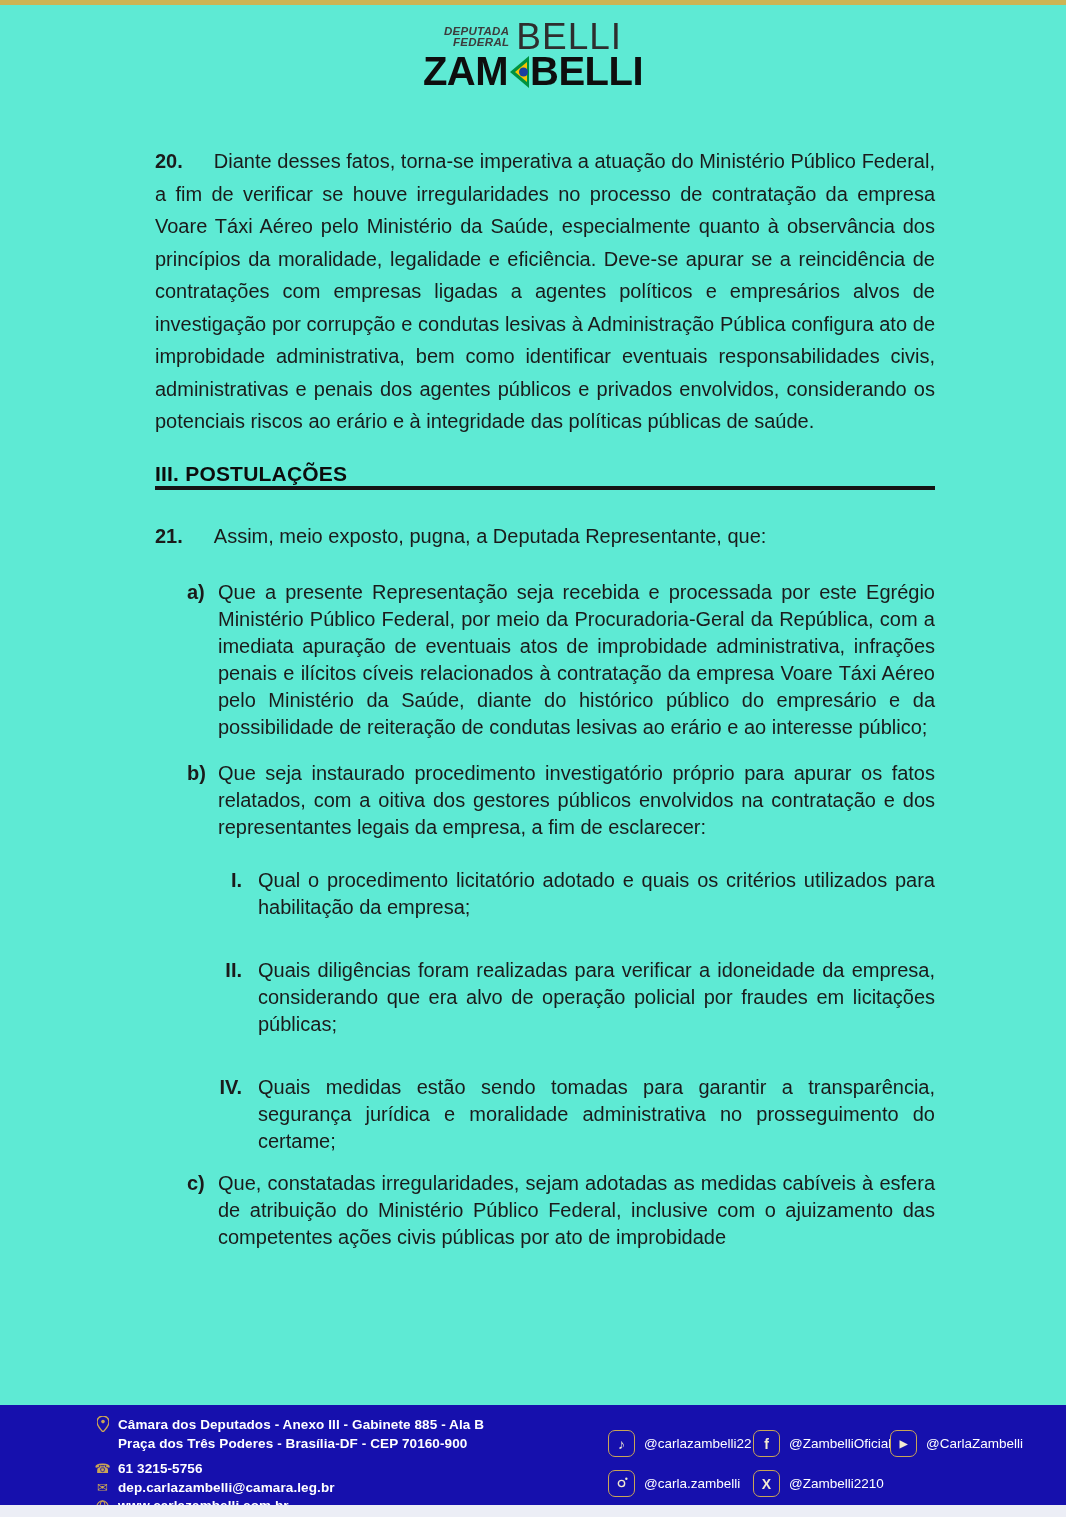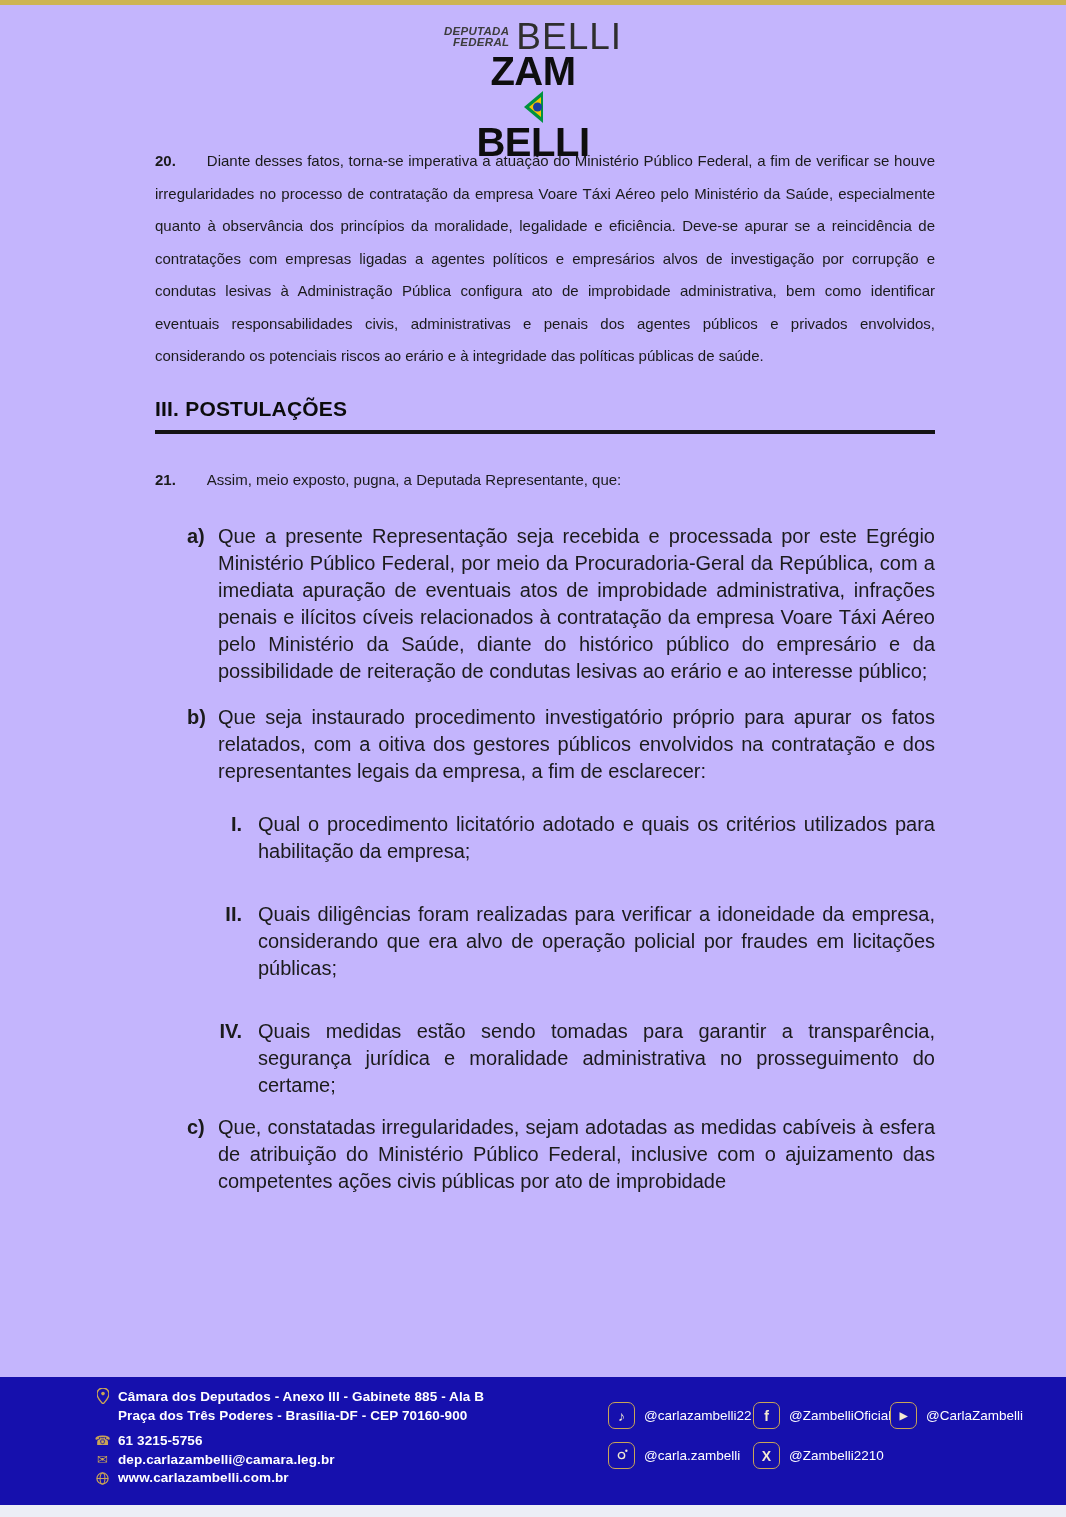--- a/index.html
+++ b/index.html
@@ -1,19 +1,19 @@
 <!DOCTYPE html>
 <html lang="pt-BR"><head>
 <meta charset="utf-8">
 <style>
   html,body{margin:0;padding:0;}
   .page{
     position:relative;
     width:1066px;height:1517px;
-    background:#c4b5fd;
+    background:#5eead4;
     font-family:"Liberation Sans", sans-serif;
     color:#1b1b1b;
     overflow:hidden;
   }
   .goldbar{height:5px;background:#cdb453;}
 
   
   .logo{width:fit-content;margin:16px auto 0;text-align:center;}
   .logo-top{display:flex;align-items:flex-end;justify-content:center;gap:7px;}
   .logo-dep{
@@ -21,32 +21,32 @@
     font-size:11.5px;line-height:11px;color:#3c3c3c;
     letter-spacing:.3px;padding-bottom:4px;
   }
   .logo-carla{
     font-size:37px;font-weight:400;color:#2e2e2e;
     letter-spacing:1px;line-height:31px;
   }
   .logo-zambelli{
     display:flex;align-items:center;justify-content:center;
     font-size:40px;font-weight:800;color:#0e0e0e;
-    letter-spacing:-.5px;line-height:37px;margin-top:1px;flex-direction:column;
+    letter-spacing:-.5px;line-height:37px;margin-top:1px;
   }
   .flagb{display:flex;align-items:center;margin:0 1px;}
   .flagb svg{display:block;}
 
   
   .content{position:absolute;left:155px;right:131px;top:145px;}
-  .para{font-size:15px;line-height:32.5px;text-align:justify;}
+  .para{font-size:20px;line-height:32.5px;text-align:justify;}
   .pnum{font-weight:bold;padding-right:31px;}
   .heading{
     margin-top:24px;font-size:21px;font-weight:bold;color:#0c0c0c;
-    padding-bottom:9px;border-bottom:4px solid #141414;letter-spacing:.2px;
+    border-bottom:4px solid #141414;letter-spacing:.2px;
   }
   .p21{margin-top:30px;}
   .item{
     position:relative;margin-left:63px;
     font-size:20px;line-height:27px;text-align:justify;
   }
   .item>.ilabel{position:absolute;left:-31px;top:0;font-weight:bold;}
   .item-a{margin-top:27px;}
   .item-b{margin-top:19px;}
   .item-c{margin-top:15px;}
@@ -55,21 +55,21 @@
     font-size:20px;line-height:27px;text-align:justify;
   }
   .rsub>.rlabel{
     position:absolute;left:-60px;width:44px;text-align:right;font-weight:bold;
   }
   .r1{margin-top:26px;}
   .r2,.r3,.r4{margin-top:36px;}
 
   
   .footer{
-    position:absolute;left:0;right:0;bottom:12px;height:128px;
+    position:absolute;left:0;right:0;bottom:12px;height:100px;
     background:#1610ad;color:#ffffff;
   }
   .bottomstrip{position:absolute;left:0;right:0;bottom:0;height:12px;background:#eceef6;}
   .f-left{position:absolute;left:95px;top:11px;}
   .f-row{display:flex;align-items:flex-start;gap:8px;}
   .f-txt{font-size:13.5px;font-weight:bold;line-height:18.5px;letter-spacing:.1px;}
   .f-contacts{margin-top:7px;}
   .f-contact{display:flex;align-items:center;gap:8px;line-height:18.5px;}
   .gold{color:#c9a456;}
   .f-ico{width:15px;display:flex;justify-content:center;font-size:13px;}

